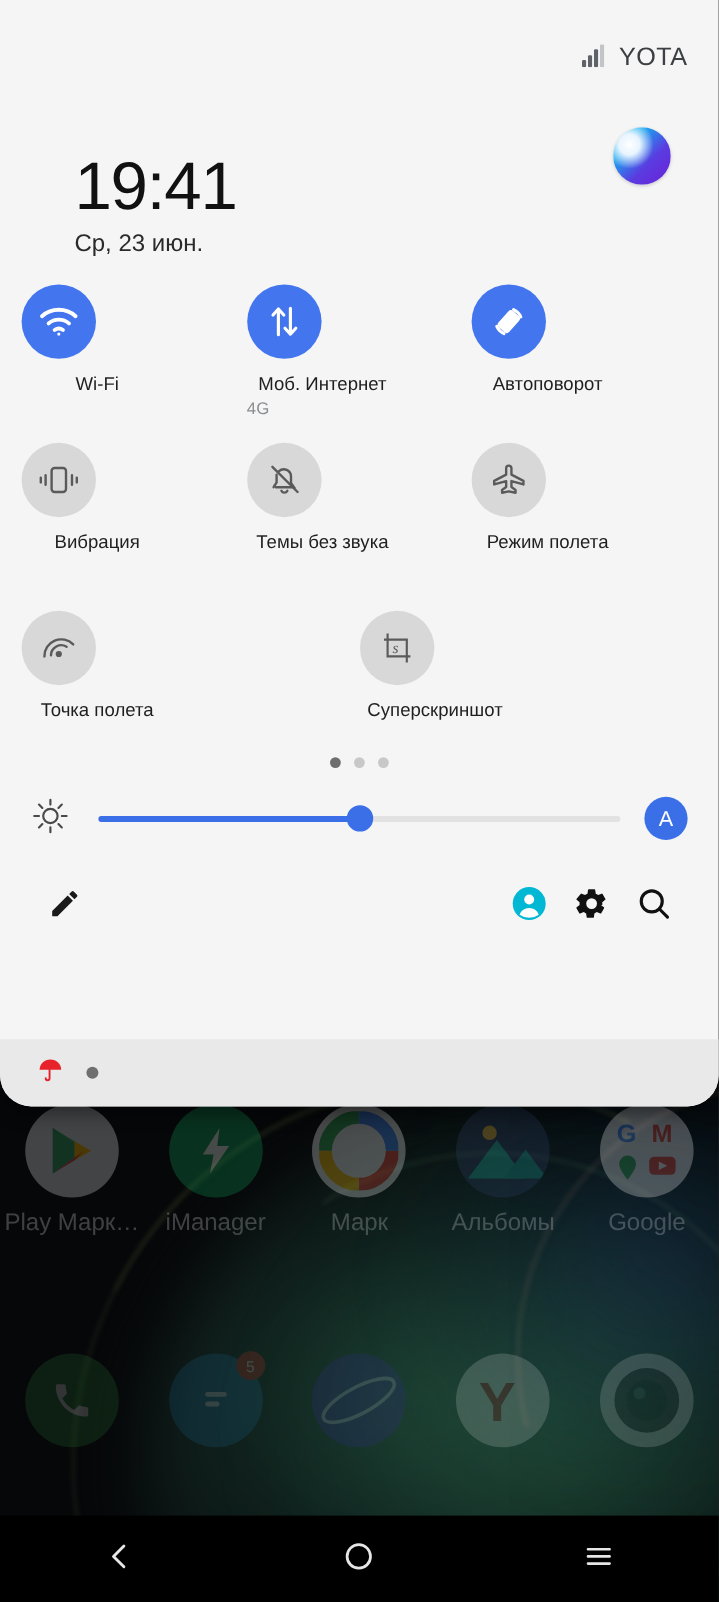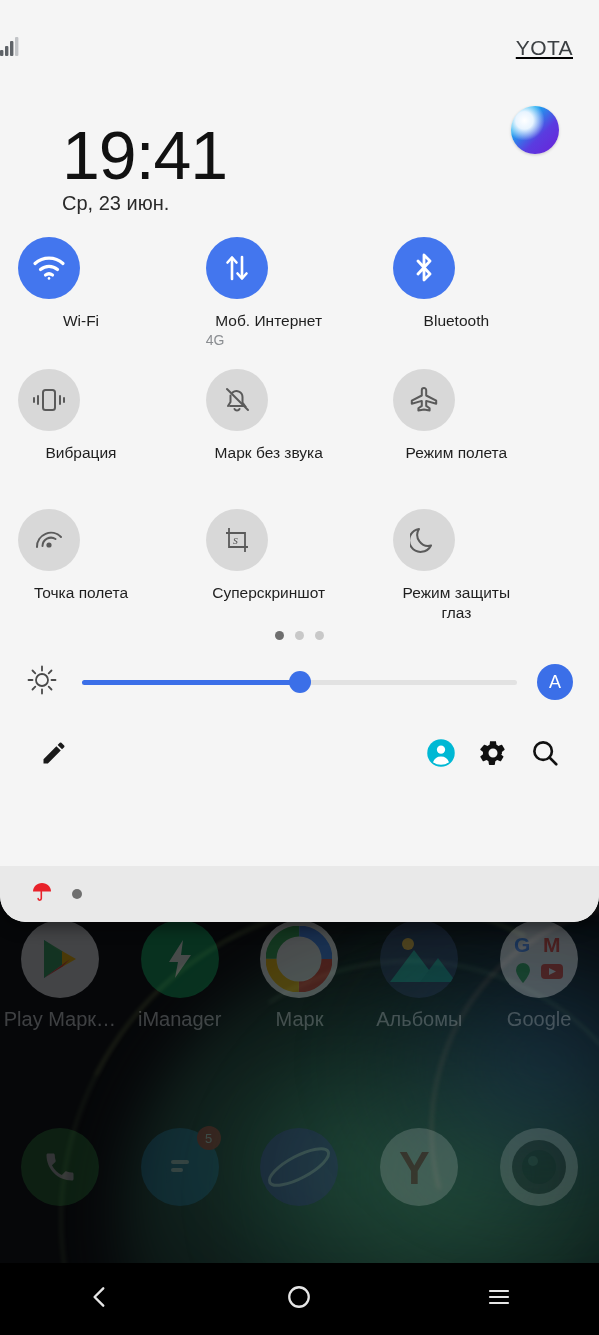--- a/index.html
+++ b/index.html
@@ -67,27 +67,27 @@
 
   
   #qs-panel {
     position:absolute; left:0; top:0; width:599px; height:922px;
     background:#f5f5f5;
     border-bottom-left-radius:26px; border-bottom-right-radius:26px;
     box-shadow:0 5px 16px rgba(0,0,0,.45);
     overflow:hidden;
   }
   #statusbar {
-    height:96px; display:flex; align-items:center; justify-content:space-between;
-    padding-right:26px; gap:9px;text-decoration:underline;
+    height:96px; display:flex; align-items:center; justify-content:flex-end;
+    padding-right:26px; gap:9px;
   }
   .carrier { font-size:21px; color:#3c4043; letter-spacing:.4px; }
 
   #clockblock { padding:26px 0 0 62px; position:relative; }
-  .clock { font-size:68px; line-height:66px; color:#111; font-weight:400; letter-spacing:-1px; }
+  .clock { font-size:56px; line-height:66px; color:#111; font-weight:400; letter-spacing:-1px; }
   .date { font-size:20px; color:#2a2a2a; margin-top:4px; }
   #profile-blob {
     position:absolute; right:40px; top:10px; width:48px; height:48px; border-radius:50%;
     background:
       radial-gradient(circle at 28% 30%, #ffffff 0%, #e8f4ff 18%, rgba(255,255,255,0) 42%),
       linear-gradient(135deg,#0fd7f5 0%, #18a6f0 28%, #5a3ce0 62%, #6b21d8 100%);
     box-shadow:0 1px 3px rgba(0,0,0,.18);
   }
 
   
@@ -300,29 +300,31 @@
             <path d="M8 26V5"></path>
               <path d="M3.5 9.5L8 4.5l4.5 5"></path>
             <path d="M18 4v21"></path>
               <path d="M13.5 20.5l4.5 5 4.5-5"></path>
           </svg>
         </div>
         <div class="tile-lbl">Моб. Интернет</div>
         <div class="tile-sub">4G</div>
       </div>
 
+
       <div class="tile">
         <div class="tile-circle on">
-          <svg width="22" height="32" viewBox="0 0 22 32" stroke="#fff" stroke-width="2.8" fill="none" stroke-linecap="round" stroke-linejoin="round">
-            <path d="M5 9l12 13-6 6V3l6 6L5 22"></path>
-          </svg>
-        </div>
-        <div class="tile-lbl">Bluetooth</div>
-      </div>
-
+          <svg width="34" height="34" viewBox="0 0 34 34" stroke="#fff" stroke-width="2.6" fill="none" stroke-linecap="round">
+            <rect x="11" y="8" width="12" height="18" rx="3" transform="rotate(42 17 17)" fill="#fff" stroke="none"></rect>
+            <path d="M7 21a12 12 0 0 0 6 6"></path>
+              <path d="M27 13a12 12 0 0 0-6-6"></path>
+          </svg>
+        </div>
+        <div class="tile-lbl">Автоповорот</div>
+      </div>
     </div>
 
     <div class="t-row row2">
 
       <div class="tile">
         <div class="tile-circle off">
           <svg width="36" height="28" viewBox="0 0 36 28" stroke="#5a5a5a" stroke-width="2" fill="none" stroke-linecap="round">
             <rect x="12" y="4" width="12" height="20" rx="2.5"></rect>
             <path d="M7 10v8M3 12v4M29 10v8M33 12v4"></path>
           </svg>
@@ -332,21 +334,21 @@
 
       <div class="tile">
         <div class="tile-circle off">
           <svg width="30" height="32" viewBox="0 0 30 32" stroke="#5a5a5a" stroke-width="2" fill="none" stroke-linecap="round">
             <path d="M8 22h15l-2.5-3.5V13a6 6 0 0 0-10-4.4"></path>
             <path d="M8.5 11.5V18L6 22"></path>
               <path d="M12.5 25a2.8 2.8 0 0 0 5 0"></path>
             <path d="M5 5l21 21"></path>
           </svg>
         </div>
-        <div class="tile-lbl">Марк без звука</div>
+        <div class="tile-lbl">Темы без звука</div>
       </div>
 
       <div class="tile">
         <div class="tile-circle off">
           <svg width="32" height="30" viewBox="0 0 32 30" stroke="#5a5a5a" stroke-width="2" fill="none" stroke-linejoin="round">
             <path d="M16 3a2.2 2.2 0 0 1 2.2 2.2v5.3l10 5.2v3l-10-2.8v5l3.4 2.4v2.3L16 24.5l-5.6 1.1v-2.3l3.4-2.4v-5l-10 2.8v-3l10-5.2V5.2A2.2 2.2 0 0 1 16 3z"></path>
           </svg>
         </div>
         <div class="tile-lbl">Режим полета</div>
       </div>
@@ -368,28 +370,20 @@
         <div class="tile-circle off">
           <svg width="30" height="30" viewBox="0 0 30 30" stroke="#5a5a5a" stroke-width="1.8" fill="none">
             <path d="M7 3v19h19"></path>
               <path d="M23 27V8H4"></path>
             <text x="11" y="19" font-size="13" font-family="Liberation Serif" fill="#5a5a5a" stroke="none" font-style="italic">s</text>
           </svg>
         </div>
         <div class="tile-lbl">Суперскриншот</div>
       </div>
 
-      <div class="tile">
-        <div class="tile-circle off">
-          <svg width="28" height="30" viewBox="0 0 28 30" stroke="#5a5a5a" stroke-width="2" fill="none" stroke-linejoin="round">
-            <path d="M21 20.5A11 11 0 0 1 9 4a11.5 11.5 0 1 0 12 16.5z"></path>
-          </svg>
-        </div>
-        <div class="tile-lbl">Режим защиты глаз</div>
-      </div>
 
     </div>
   </div>
 
   <div id="page-dots">
     <span class="pd active"></span>
     <span class="pd"></span>
     <span class="pd"></span>
   </div>
 

